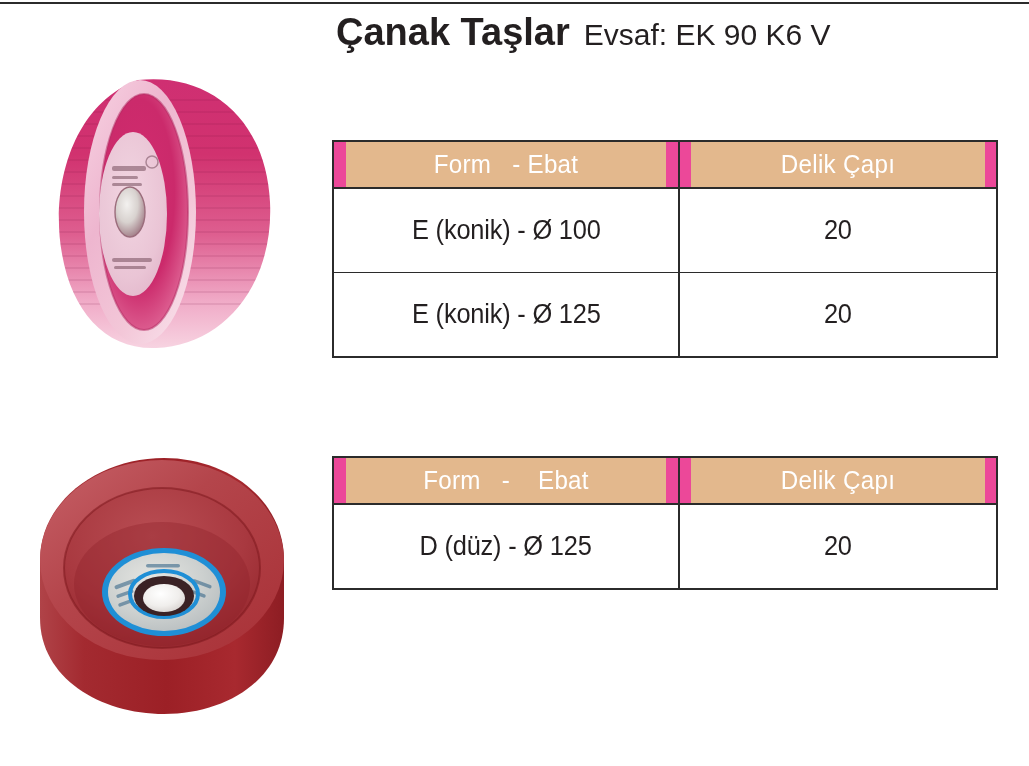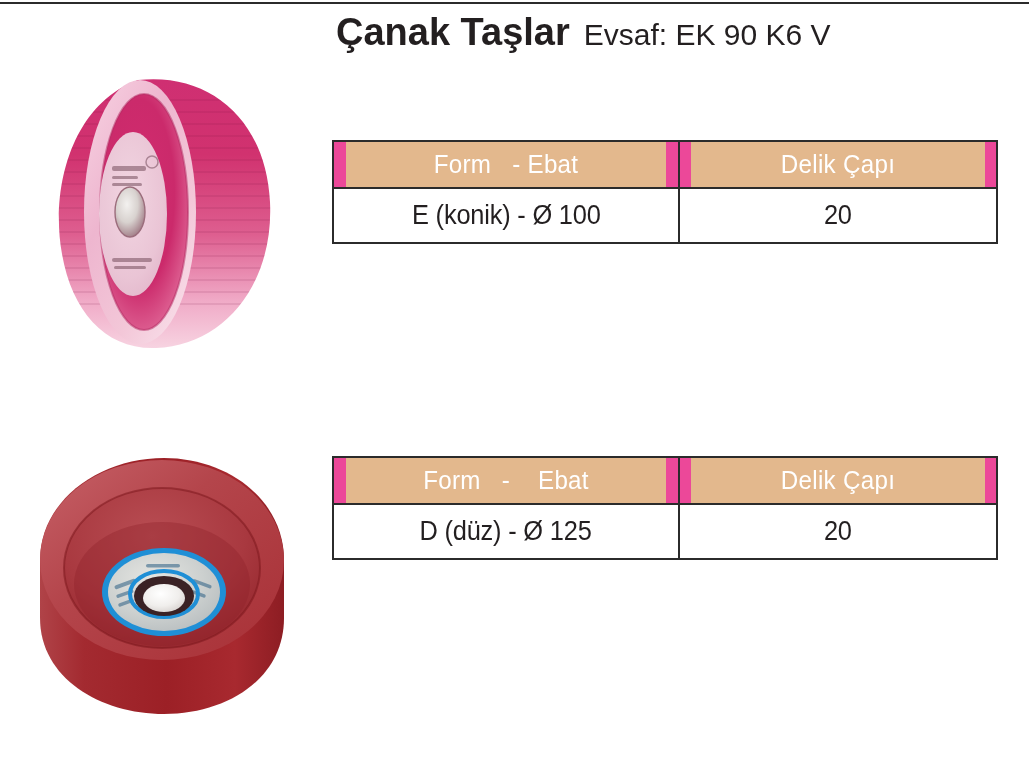--- a/index.html
+++ b/index.html
@@ -82,21 +82,21 @@
     display: inline-block;
     white-space: pre;
   }
   .spec-table td {
     background: #ffffff;
     color: #231f20;
     font-family: "Liberation Sans", sans-serif;
     font-weight: normal;
     font-size: 27px;
     height: 51px;
-    padding: 1px;
+    padding: 16px;
     text-align: center;
     vertical-align: middle;
     border: 2px solid #2b2b2b;
     border-top-width: 1px;
     border-bottom-width: 1px;
     letter-spacing: -0.2px;
     margin-left: 40px;
   }
   .spec-table td .td-inner {
     display: inline-block;
@@ -216,20 +216,24 @@
     <tr>
       <th><span class="th-inner">Form   - Ebat</span></th>
       <th><span class="th-inner">Delik Çapı</span></th>
     </tr>
   </thead>
   <tbody>
     <tr>
       <td><span class="td-inner">E (konik) - Ø 100</span></td>
       <td><span class="td-inner">20</span></td>
     </tr>
+    <tr>
+      <td><span class="td-inner">E (konik) - Ø 125</span></td>
+      <td><span class="td-inner">20</span></td>
+    </tr>
   </tbody>
 </table>
 
 <div class="product-figure fig-flat">
   <svg viewBox="0 0 280 288" xmlns="http://www.w3.org/2000/svg">
     <defs>
       <linearGradient id="flatSide" x1="0" y1="0" x2="1" y2="0">
         <stop offset="0%" stop-color="#b04348"></stop>
         <stop offset="18%" stop-color="#a32a30"></stop>
         <stop offset="52%" stop-color="#9c2026"></stop>

